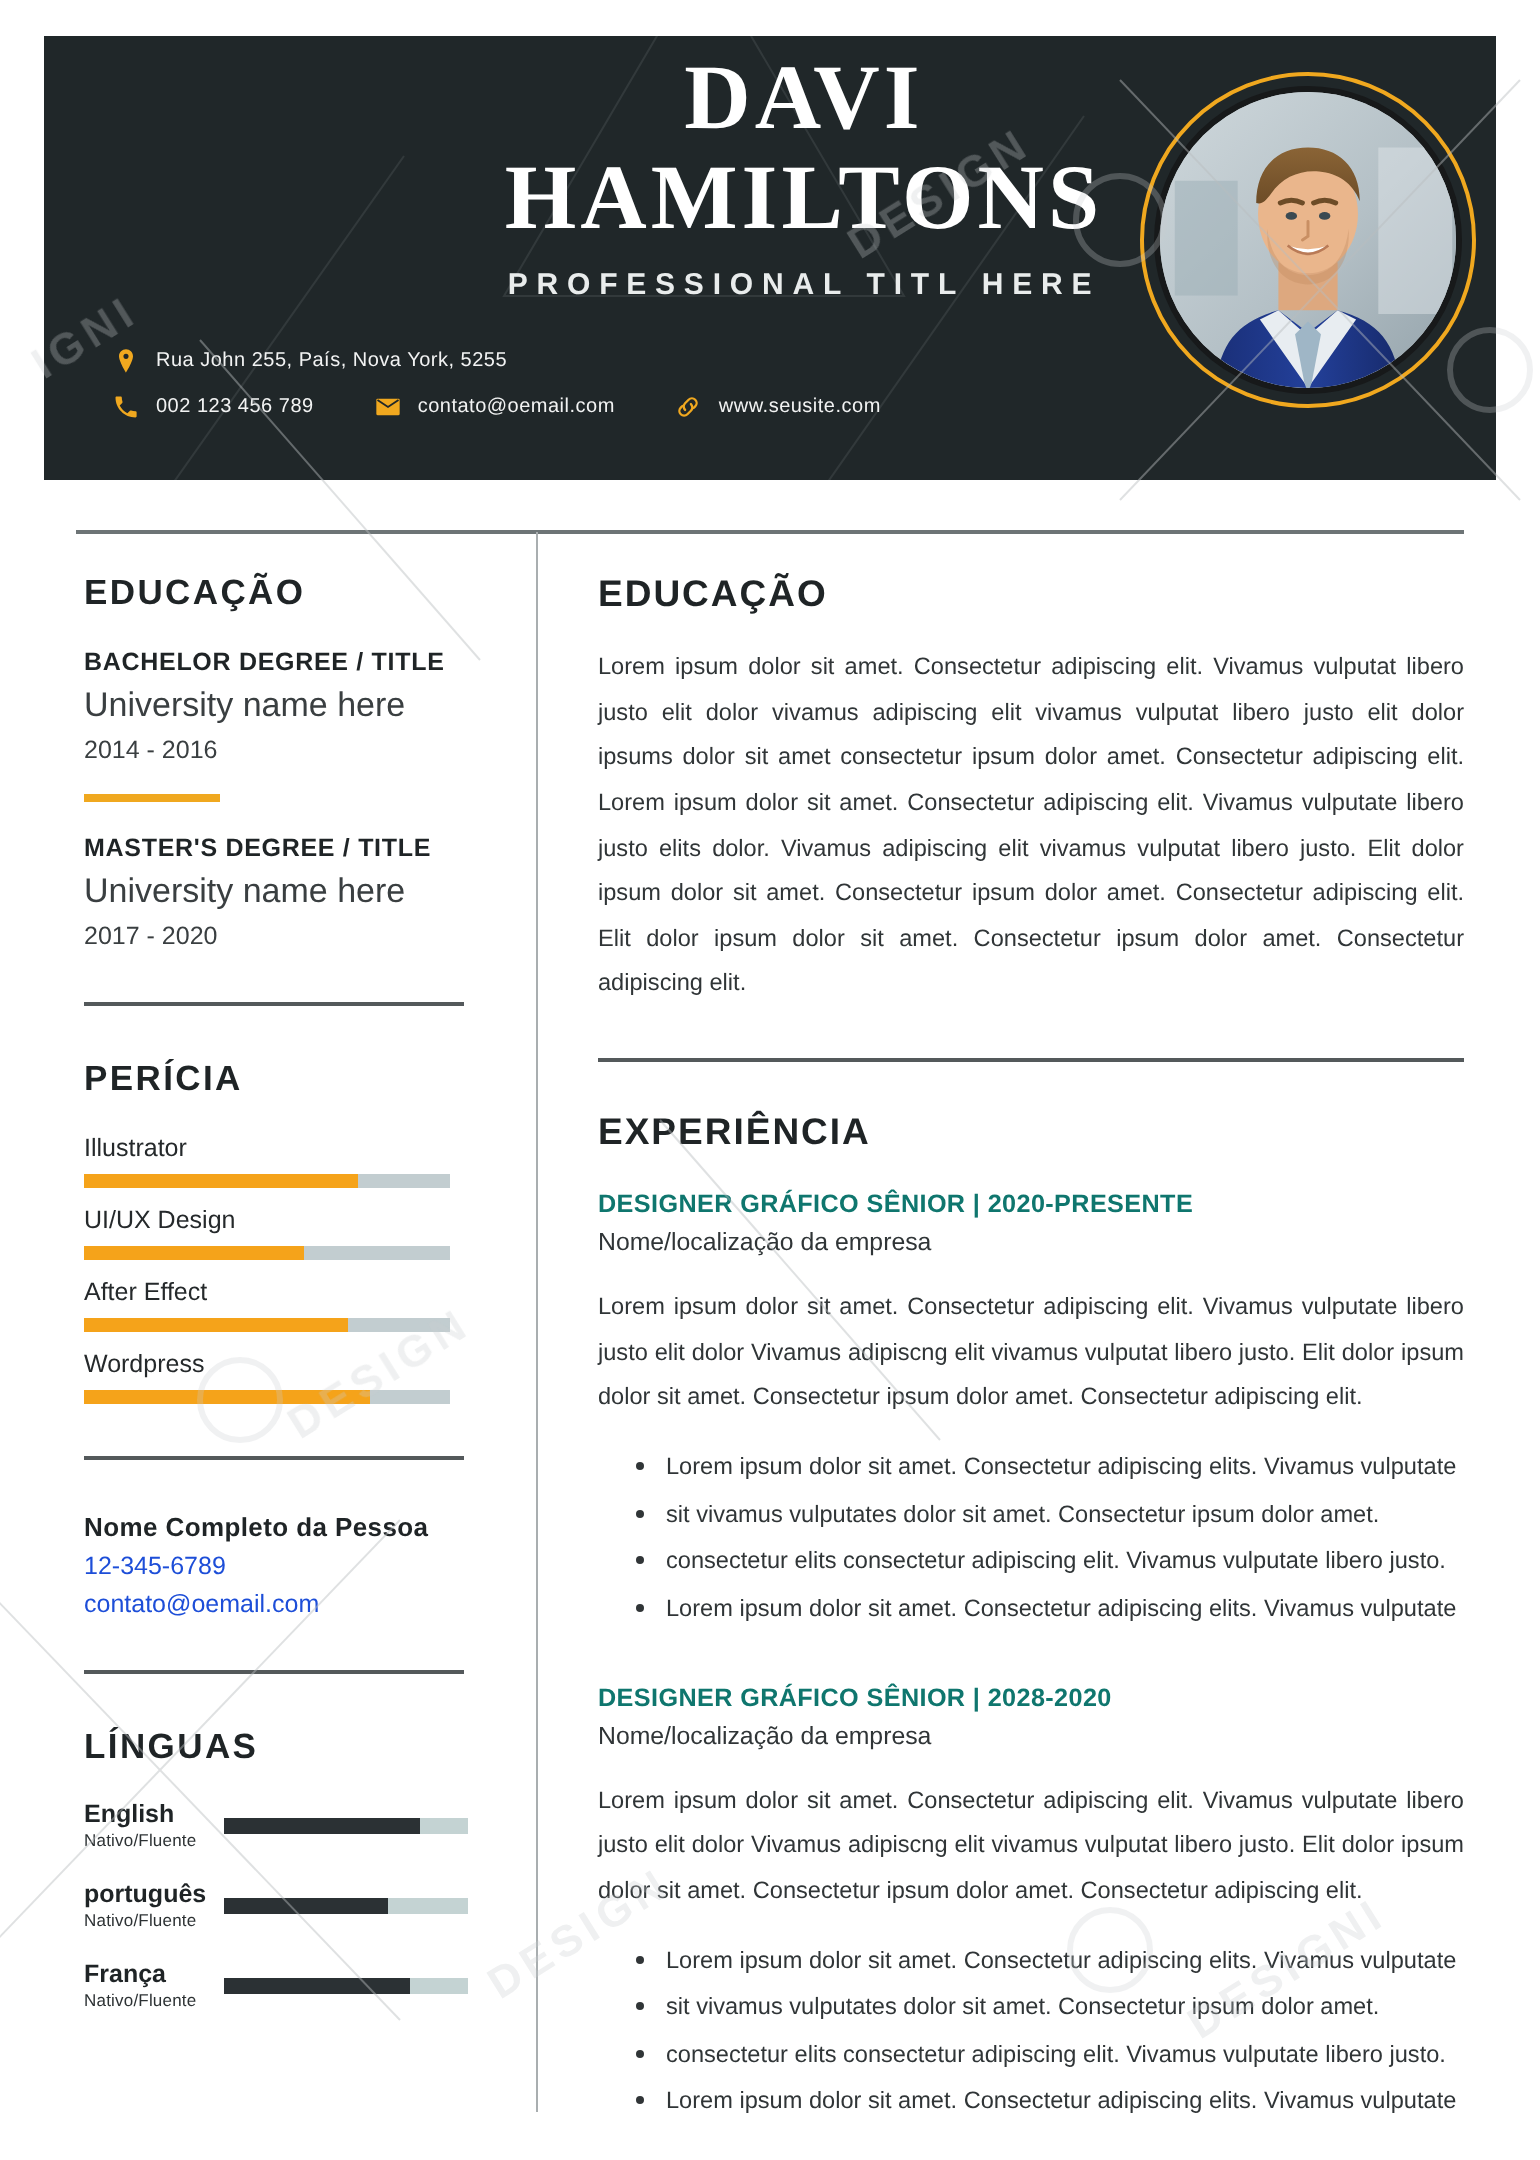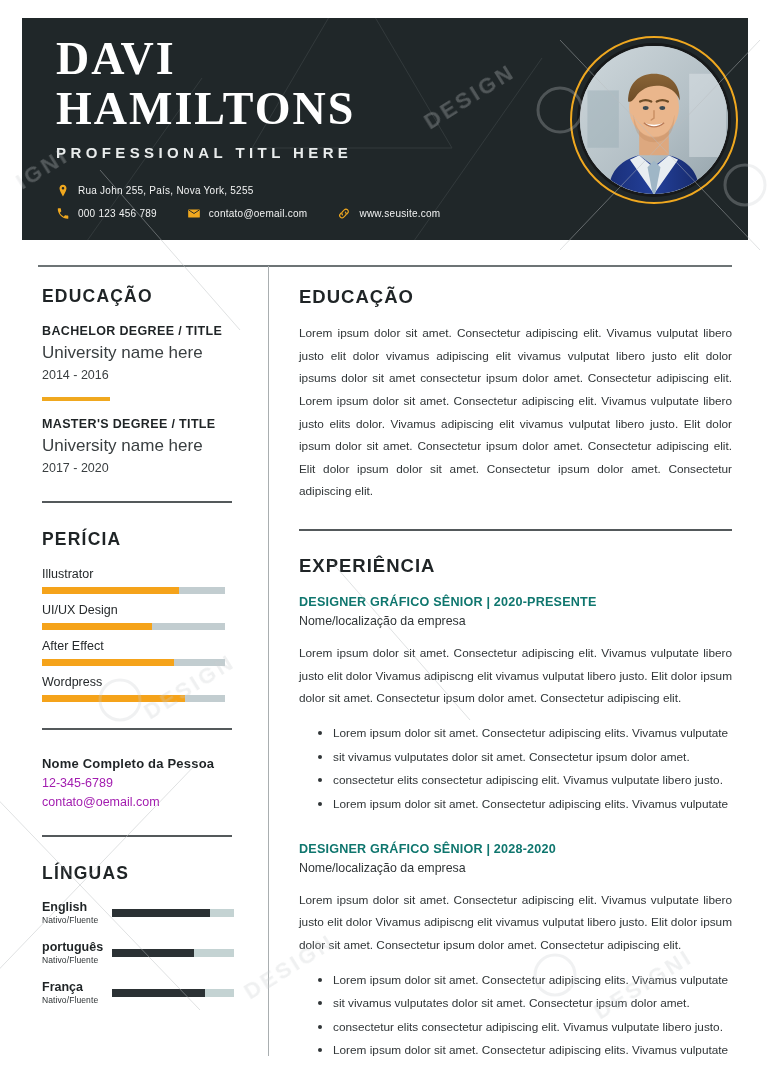--- a/index.html
+++ b/index.html
@@ -17,21 +17,21 @@
   
   .wm { position:absolute; inset:0; pointer-events:none; z-index:5; }
   .wm svg { width:100%; height:100%; }
 
   
   .header {
     position:absolute; left:22px; top:18px; width:726px; height:222px;
     background:#202729; overflow:hidden;
   }
   .hdr-lines { position:absolute; inset:0; opacity:.13; }
-  .hdr-inner { position:relative; z-index:2; padding:18px 0 0 34px; }
+  .hdr-inner { position:relative; z-index:2; padding:8px 0 0 34px;text-align:center; }
 
   .name-line1, .name-line2 {
     font-family:"Liberation Serif", serif;
     color:#ffffff; font-weight:700; letter-spacing:2px; line-height:1.0;
   }
   .name-line1 { font-size:46px; }
   .name-line2 { font-size:46px; margin-top:4px; }
 
   .job-title {
     color:#e9ecec; font-size:15px; letter-spacing:4.4px; font-weight:600;
@@ -83,21 +83,21 @@
   .orange-rule { width:68px; height:4px; background:#f0a81f; margin:15px 0 16px 0; }
 
   .sb-sep { width:190px; height:2px; background:#54595b; margin:26px 0 26px 0; }
 
   .skill { margin-bottom:9px; }
   .skill-name { font-size:12.5px; color:#25292b; margin-bottom:6px; }
   .bar { width:183px; height:7px; background:#c2cdd0; position:relative; }
   .bar > i { display:block; height:100%; background:#f5a31a; }
 
   .ref-name { font-size:13px; font-weight:700; color:#1f2426; letter-spacing:.2px; }
-  .ref-line { font-size:12.5px; color:#a21caf; margin-top:5px; }
+  .ref-line { font-size:12.5px; color:#1d4ed8; margin-top:5px; }
 
   .lang { display:flex; align-items:center; margin-bottom:16px; }
   .lang-label { width:70px; flex:0 0 auto; }
   .lang-name { font-size:12.5px; font-weight:700; color:#1f2426; line-height:1.05; }
   .lang-level { font-size:8.5px; color:#2d3234; letter-spacing:.1px; margin-top:1px; }
   .lbar { width:122px; height:8px; background:#c4d3d3; position:relative; }
   .lbar > i { display:block; height:100%; background:#2b3134; }
 
   
   .mn-head {
@@ -144,21 +144,21 @@
             </svg>
             <span class="txt">Rua John 255, País, Nova York, 5255</span>
           </div>
         </div>
 
         <div class="contact-row">
           <div class="contact-item">
             <svg class="ico" viewBox="0 0 24 24">
               <path d="M6.6 10.8c1.4 2.8 3.8 5.1 6.6 6.6l2.2-2.2c.3-.3.7-.4 1-.2 1.2.4 2.4.6 3.7.6.6 0 1 .4 1 1V20c0 .6-.4 1-1 1C10.7 21 3 13.3 3 3.9c0-.6.4-1 1-1h3.4c.6 0 1 .4 1 1 0 1.3.2 2.5.6 3.7.1.3 0 .7-.2 1l-2.2 2.2z" fill="#f0a81f"></path>
             </svg>
-            <span class="txt">000 123 456 789</span>
+            <span class="txt">002 123 456 789</span>
           </div>
 
           <div class="contact-item">
             <svg class="ico" viewBox="0 0 24 24">
               <rect x="2" y="5" width="20" height="14" rx="1" fill="#f0a81f"></rect>
               <path d="M3 6l9 6 9-6" fill="none" stroke="#202729" stroke-width="1.6"></path>
             </svg>
             <span class="txt">contato@oemail.com</span>
           </div>
 

